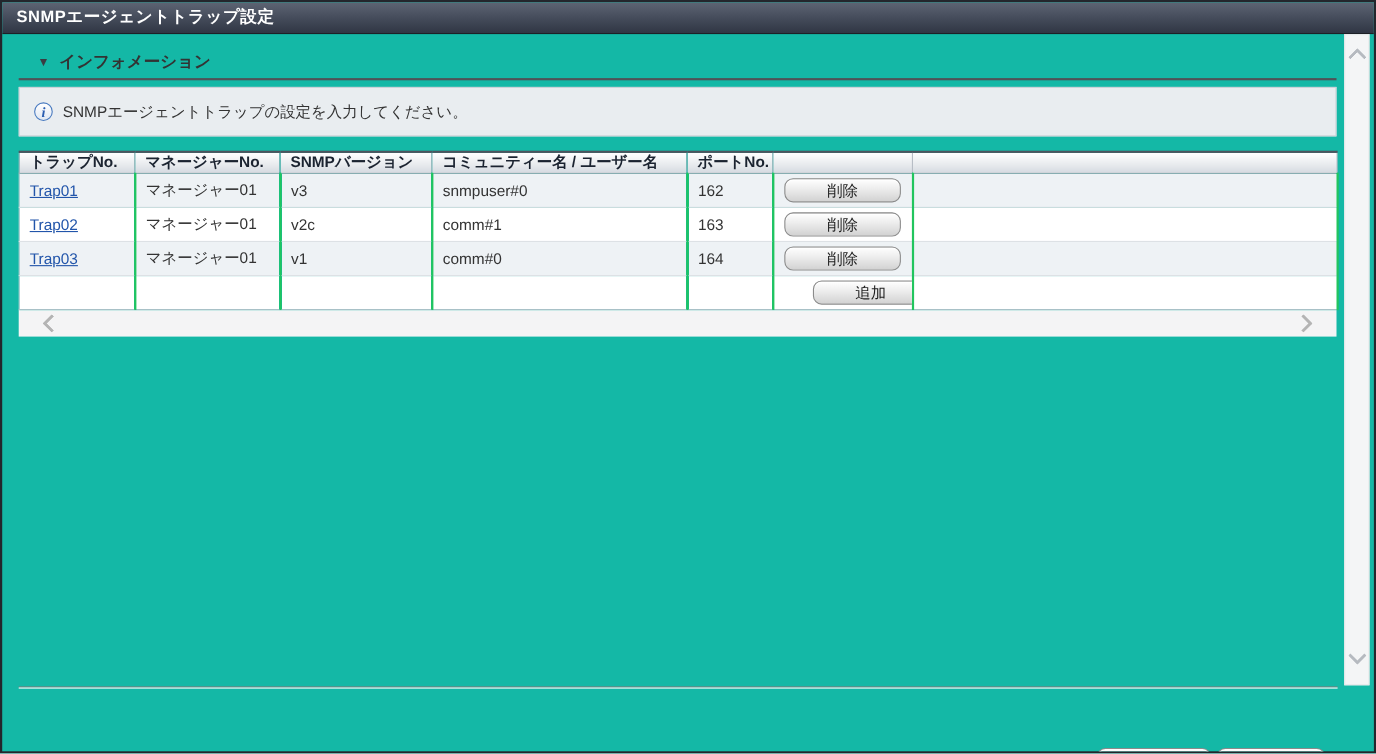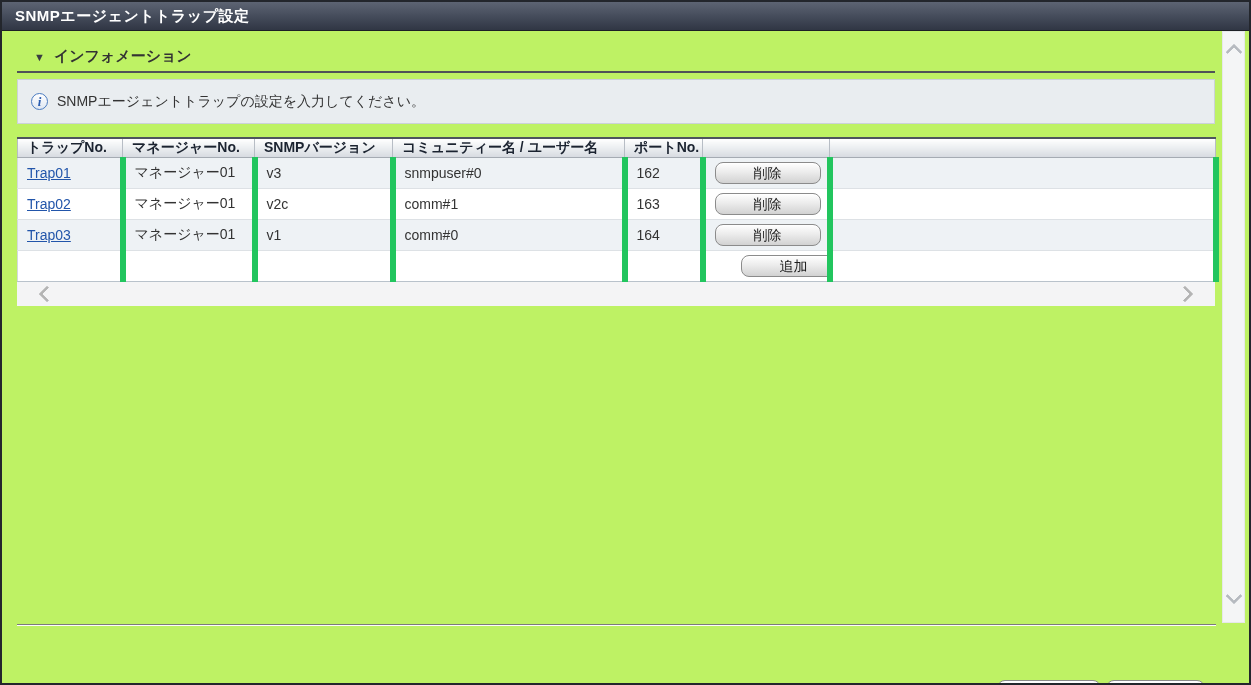--- a/index.html
+++ b/index.html
@@ -1,19 +1,19 @@
 <!DOCTYPE html>
 <html><head>
 <meta charset="utf-8">
 <style>
   html,body{margin:0;padding:0;background:#fff;}
   body{font-family:"Liberation Sans","DejaVu Sans",sans-serif;}
   .window{
     position:relative;width:1251px;height:685px;box-sizing:border-box;
-    border:2px solid #23262c;background:#bef264;overflow:hidden;
+    border:2px solid #23262c;background:#14b8a6;overflow:hidden;
   }
   
   .titlebar{
     height:28px;line-height:28px;padding-left:13px;
     background:linear-gradient(#5d6473,#434a59 55%,#303644);
     border-bottom:1px solid #1d2026;
     color:#fff;font-size:15px;font-weight:bold;letter-spacing:.5px;
   }
   
   .content{position:absolute;left:15px;top:31px;width:1198px;}
@@ -44,21 +44,21 @@
     font-size:14px;color:#333;
   }
   table.trap th{
     background:linear-gradient(#ffffff,#e9ecef 55%,#d7dbe1);
     border-top:2px solid #4e545e;border-bottom:1px solid #a5abb3;
     border-right:1px solid #b7bdc5;border-left:1px solid #b7bdc5;
     color:#1b2330;font-weight:bold;text-align:left;
     height:18px;padding:0 9px;box-sizing:border-box;white-space:nowrap;overflow:hidden;
   }
   table.trap td{
-    border-right:6px solid #22c55e;border-left:1px solid #d3d8dd;
+    border-right:2px solid #22c55e;border-left:1px solid #d3d8dd;
     border-bottom:1px solid #dde1e5;
     height:31px;padding:0 9px;box-sizing:border-box;white-space:nowrap;overflow:hidden;
     background:#fff;
   }
   table.trap tr:nth-child(even) td{background:#eef2f5;}
   table.trap tr.last td{border-bottom:1px solid #b9c2cb;padding-left:35px;}
   table.trap a{color:#2255aa;text-decoration:underline;}
   td.btn-cell{text-align:center;padding:0;}
   
   .btn{

